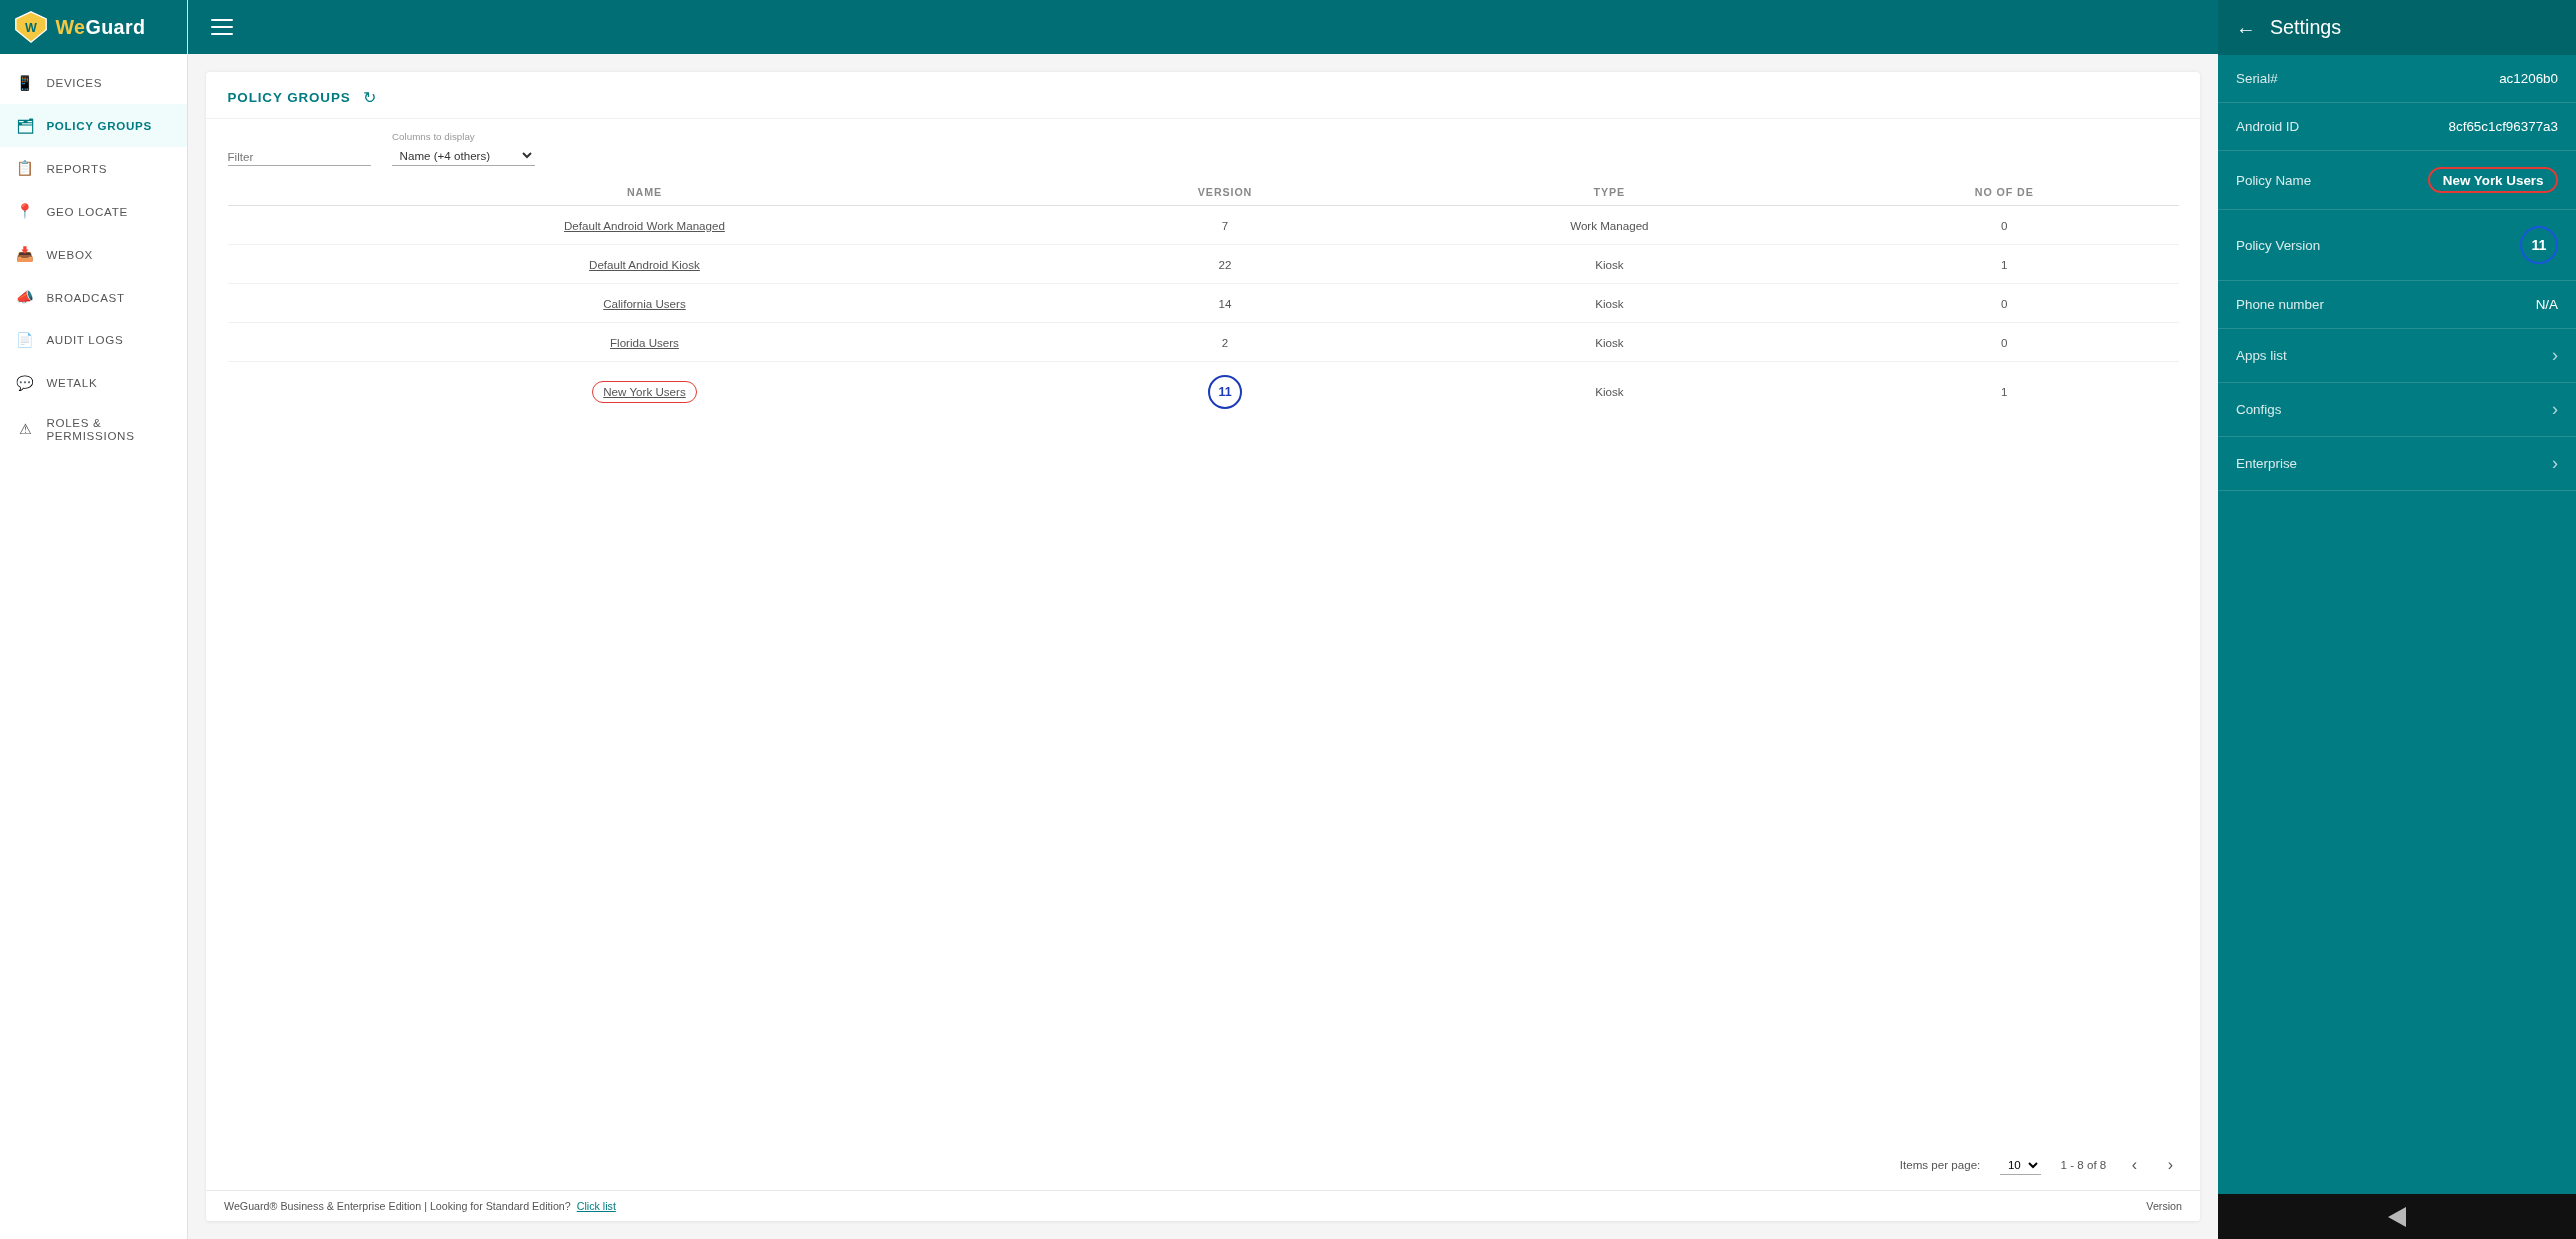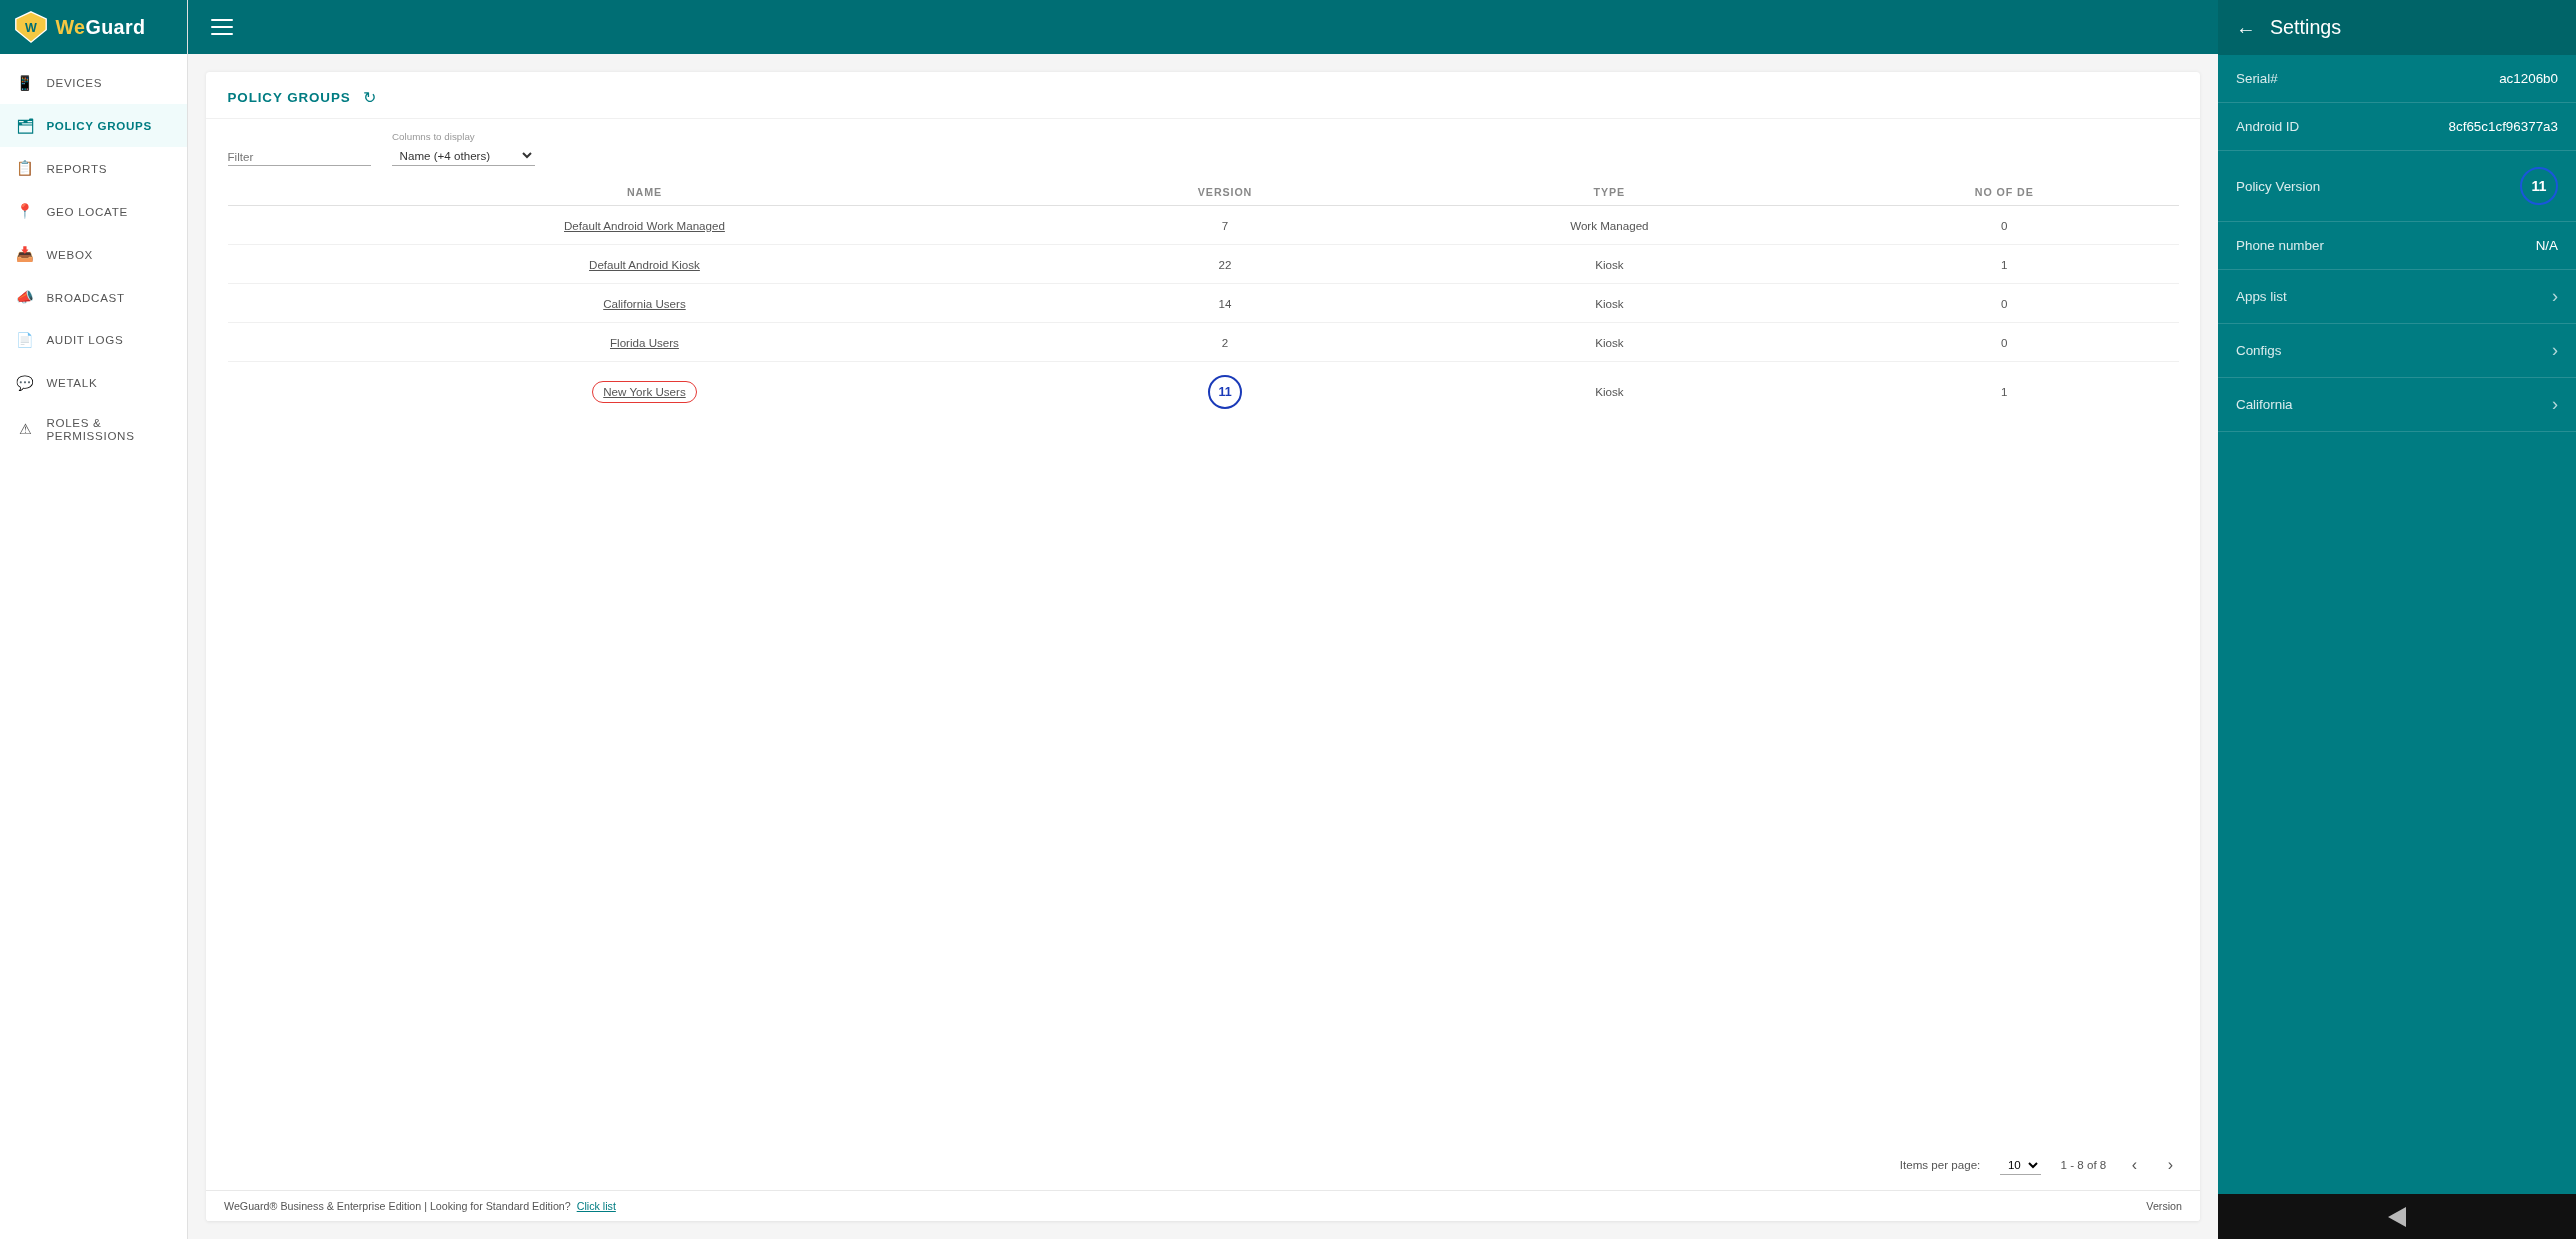--- a/index.html
+++ b/index.html
@@ -507,37 +507,41 @@
   <div id="settings-rows-container">
       <div class="settings-row">
         <span class="settings-row-label">Serial#</span>
         <span class="settings-row-value">ac1206b0</span>
       </div>
       <div class="settings-row">
         <span class="settings-row-label">Android ID</span>
         <span class="settings-row-value">8cf65c1cf96377a3</span>
       </div>
       <div class="settings-row">
+        <span class="settings-row-label">Policy Name</span>
+        <span class="settings-row-value highlighted" style="border-color: rgb(229, 57, 53);">New York Users</span>
+      </div>
+      <div class="settings-row">
         <span class="settings-row-label">Policy Version</span>
         <span class="settings-row-value version-circle-settings">11</span>
       </div>
       <div class="settings-row">
         <span class="settings-row-label">Phone number</span>
         <span class="settings-row-value">N/A</span>
       </div>
       <div class="settings-nav-row">
       <span class="settings-row-label">Apps list</span>
       <span class="chevron-right">›</span>
     </div>
       <div class="settings-nav-row">
       <span class="settings-row-label">Configs</span>
       <span class="chevron-right">›</span>
     </div>
       <div class="settings-nav-row">
-      <span class="settings-row-label">California</span>
+      <span class="settings-row-label">Enterprise</span>
       <span class="chevron-right">›</span>
     </div>
     </div>
   <div class="settings-bottom-bar">
     <div class="back-triangle"></div>
   </div>
 </div>
 
 
 </body></html>

